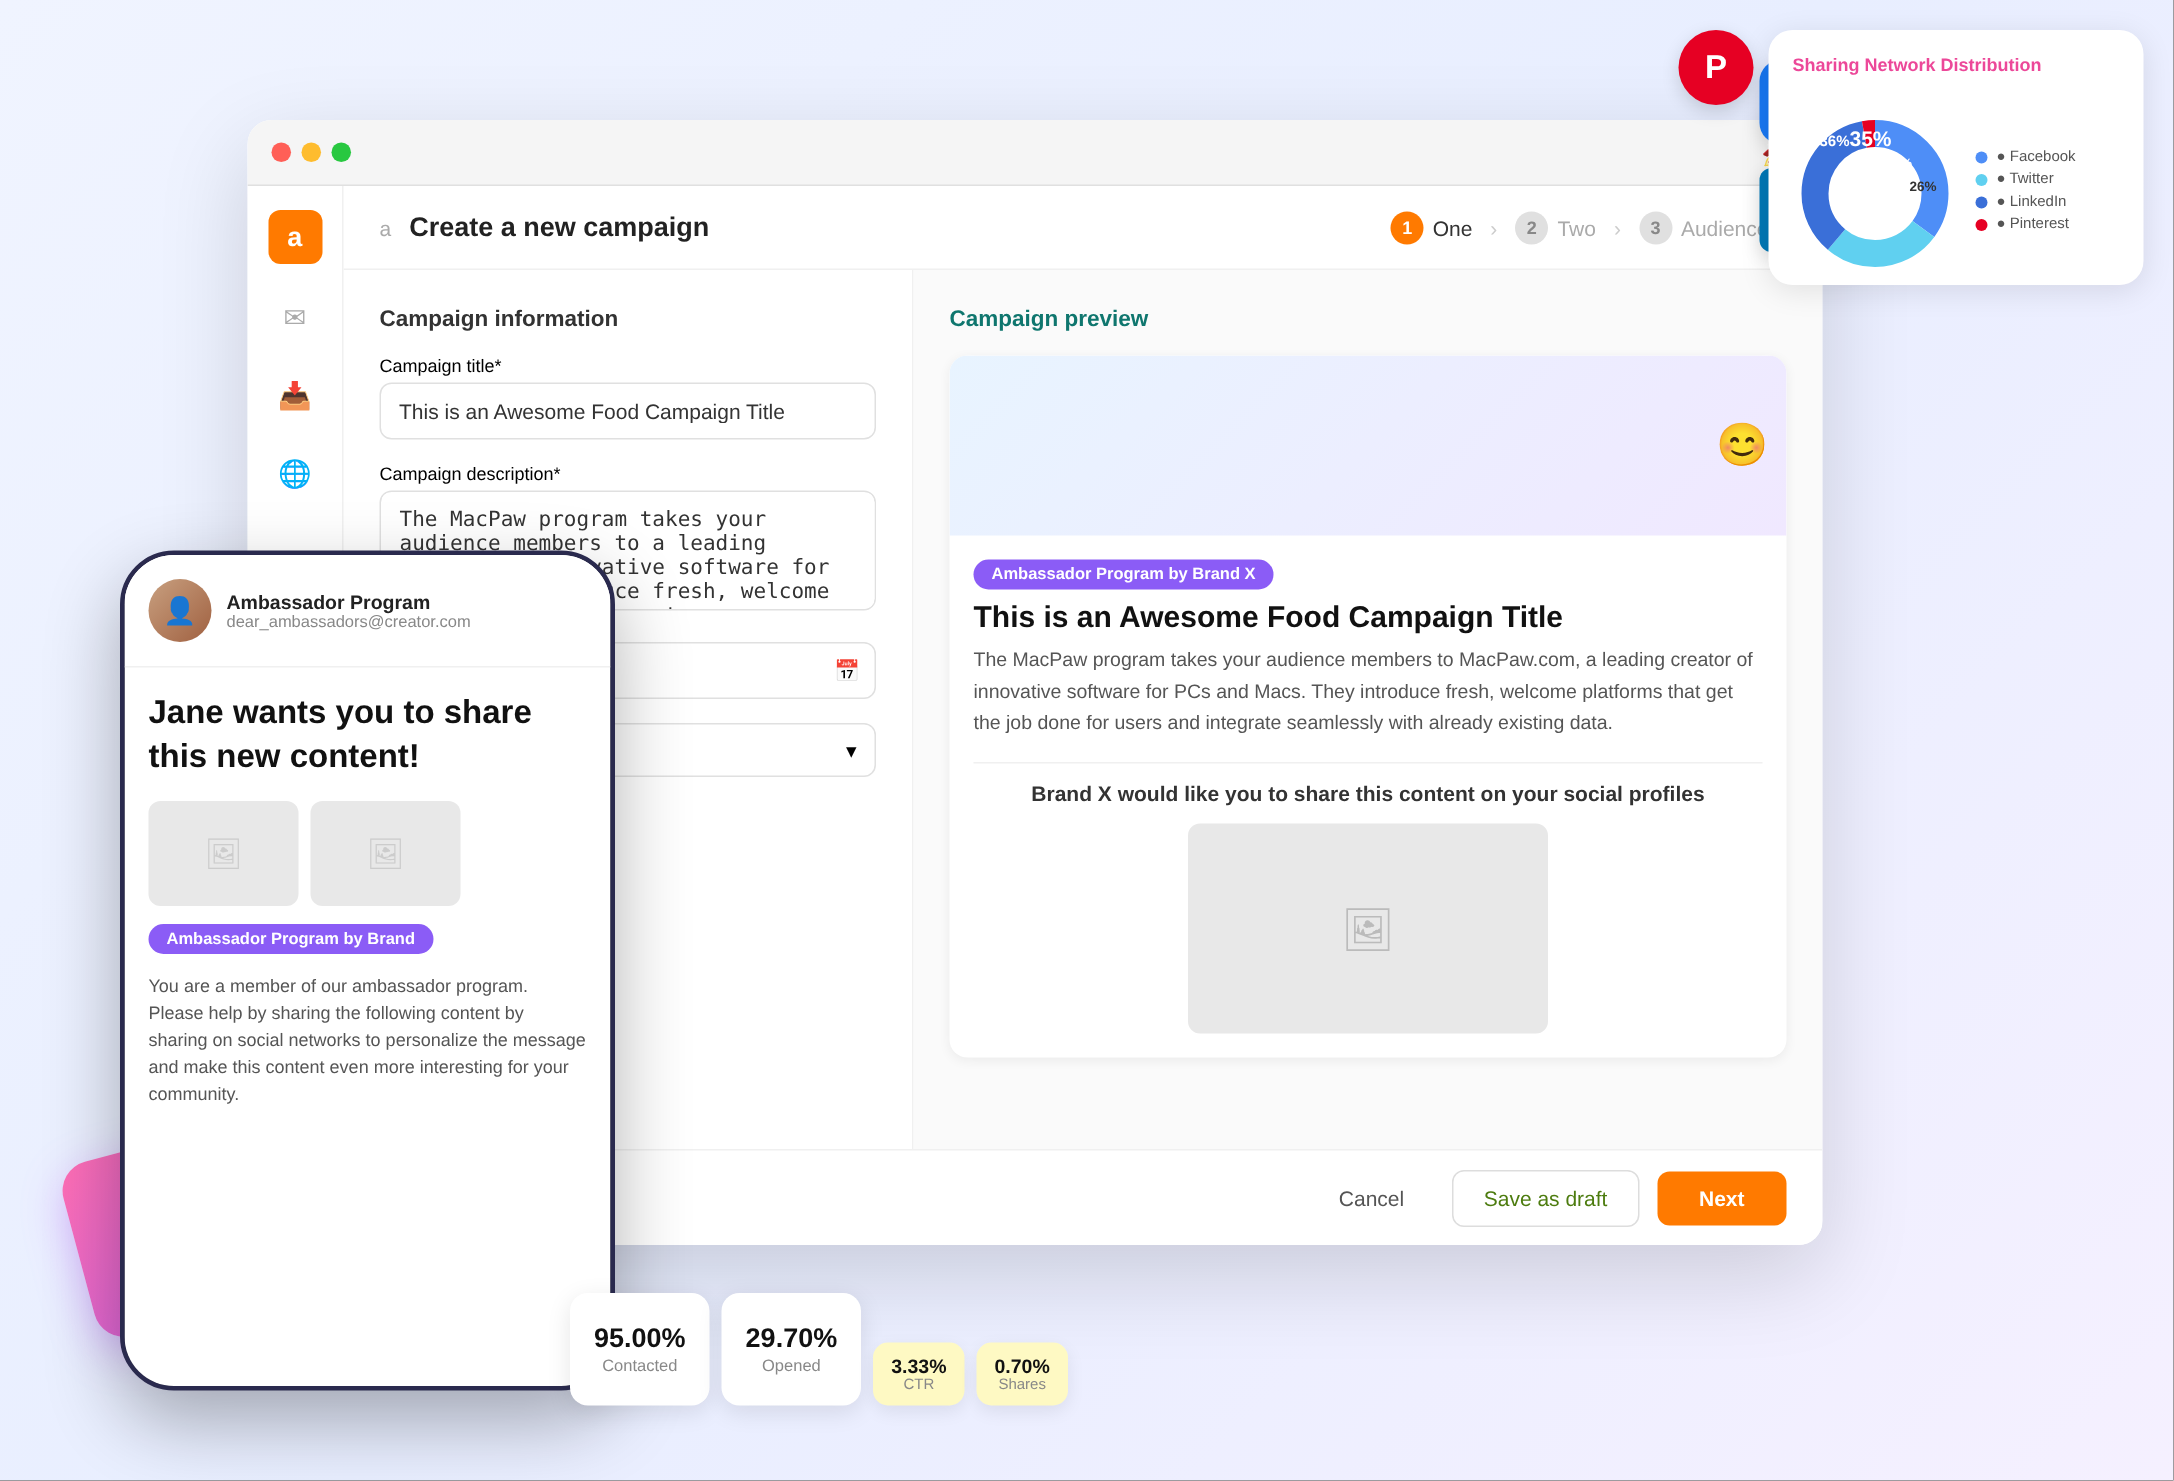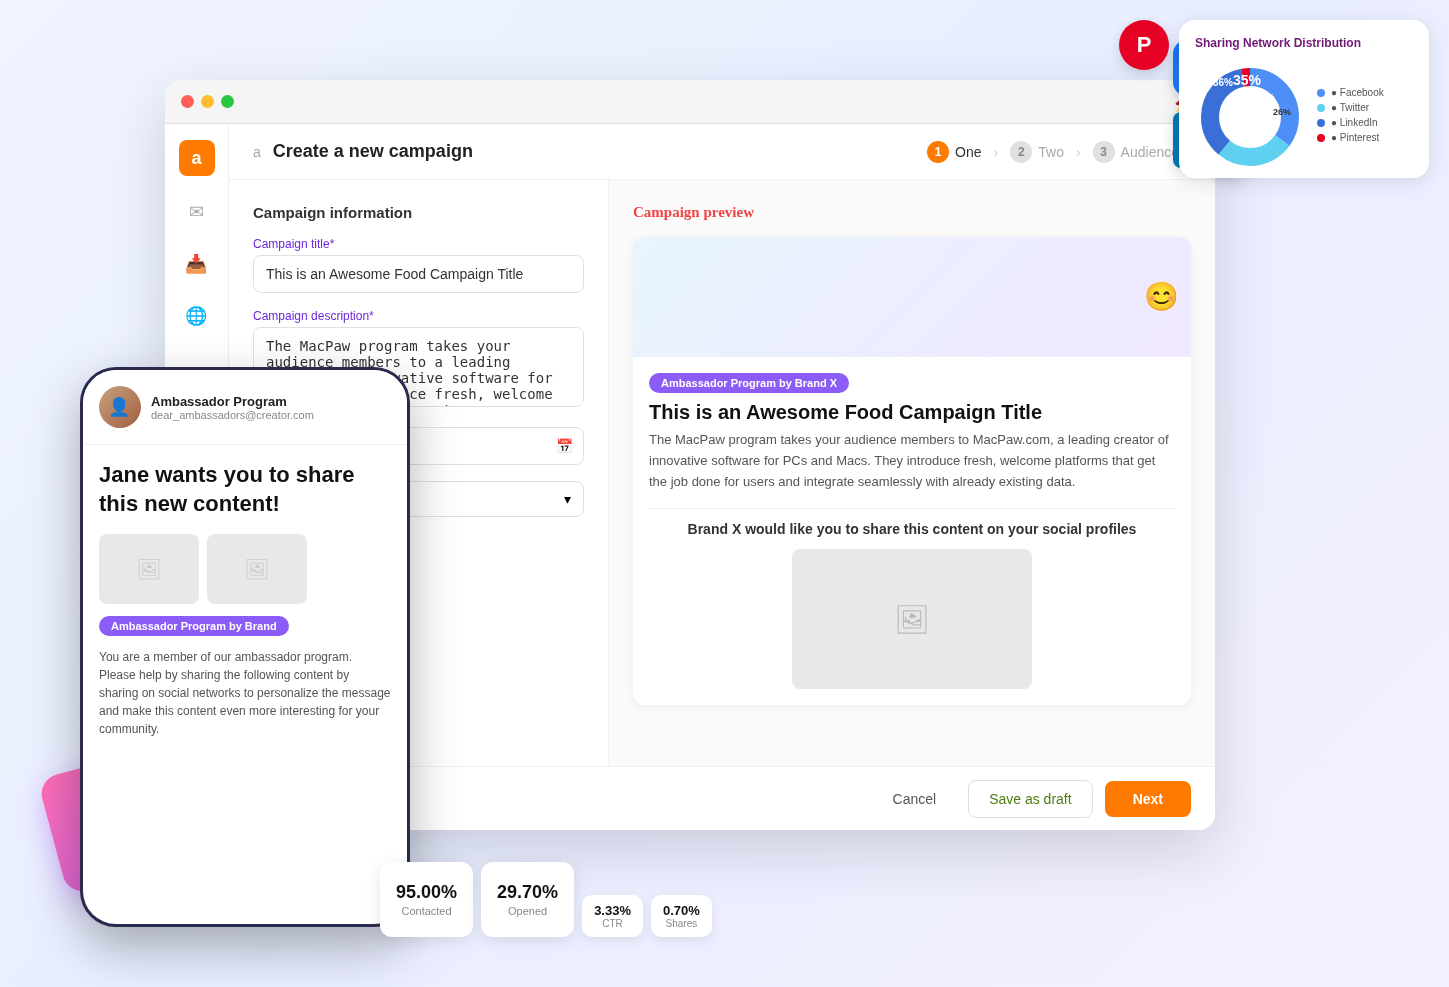--- a/index.html
+++ b/index.html
@@ -221,21 +221,21 @@
       font-size: 15px;
       font-weight: 600;
       color: #333;
       margin-bottom: 16px;
     }
     .form-group {
       margin-bottom: 16px;
     }
     .form-label {
       font-size: 12px;
-      color: #6d28d9;
+      color: #000000;
       margin-bottom: 4px;
       display: block;
     }
     .form-input {
       width: 100%;
       padding: 10px 12px;
       border: 1px solid #e0e0e0;
       border-radius: 8px;
       font-size: 14px;
       color: #333;
@@ -305,23 +305,22 @@
     
     .preview-panel {
       flex: 1;
       padding: 24px;
       overflow-y: auto;
       background: #fafafa;
     }
     .preview-title {
       font-size: 15px;
       font-weight: 600;
-      color: #ef4444;
+      color: #0f766e;
       margin-bottom: 16px;
-      font-family: Liberation Serif, serif;
     }
     .preview-card {
       background: #fff;
       border-radius: 12px;
       overflow: hidden;
       box-shadow: 0 2px 8px rgba(0,0,0,0.06);
     }
     .preview-image-area {
       height: 120px;
       background: linear-gradient(135deg, #e8f4ff, #f0e8ff);
@@ -550,21 +549,21 @@
       font-size: 18px;
       font-weight: 800;
       color: #111;
     }
     .stat-label {
       font-size: 11px;
       color: #888;
       margin-top: 2px;
     }
     .stat-small {
-      background: #ffffff;
+      background: #fef9c3;
       border-radius: 10px;
       padding: 8px 12px;
       box-shadow: 0 4px 12px rgba(0,0,0,0.08);
       text-align: center;
       align-self: flex-end;
     }
     .stat-small-value {
       font-size: 13px;
       font-weight: 700;
       color: #111;
@@ -607,22 +606,22 @@
       width: 250px;
       background: #fff;
       border-radius: 16px;
       padding: 16px;
       box-shadow: 0 4px 20px rgba(0,0,0,0.1);
       z-index: 30;
     }
     .donut-title {
       font-size: 12px;
       font-weight: 600;
-      color: #701a75;
-      margin-bottom: 12px;
+      color: #ec4899;
+      margin-bottom: 24px;
     }
     .donut-chart-area {
       display: flex;
       align-items: center;
       gap: 12px;
     }
     .donut-svg-container {
       position: relative;
       width: 110px;
       height: 110px;

